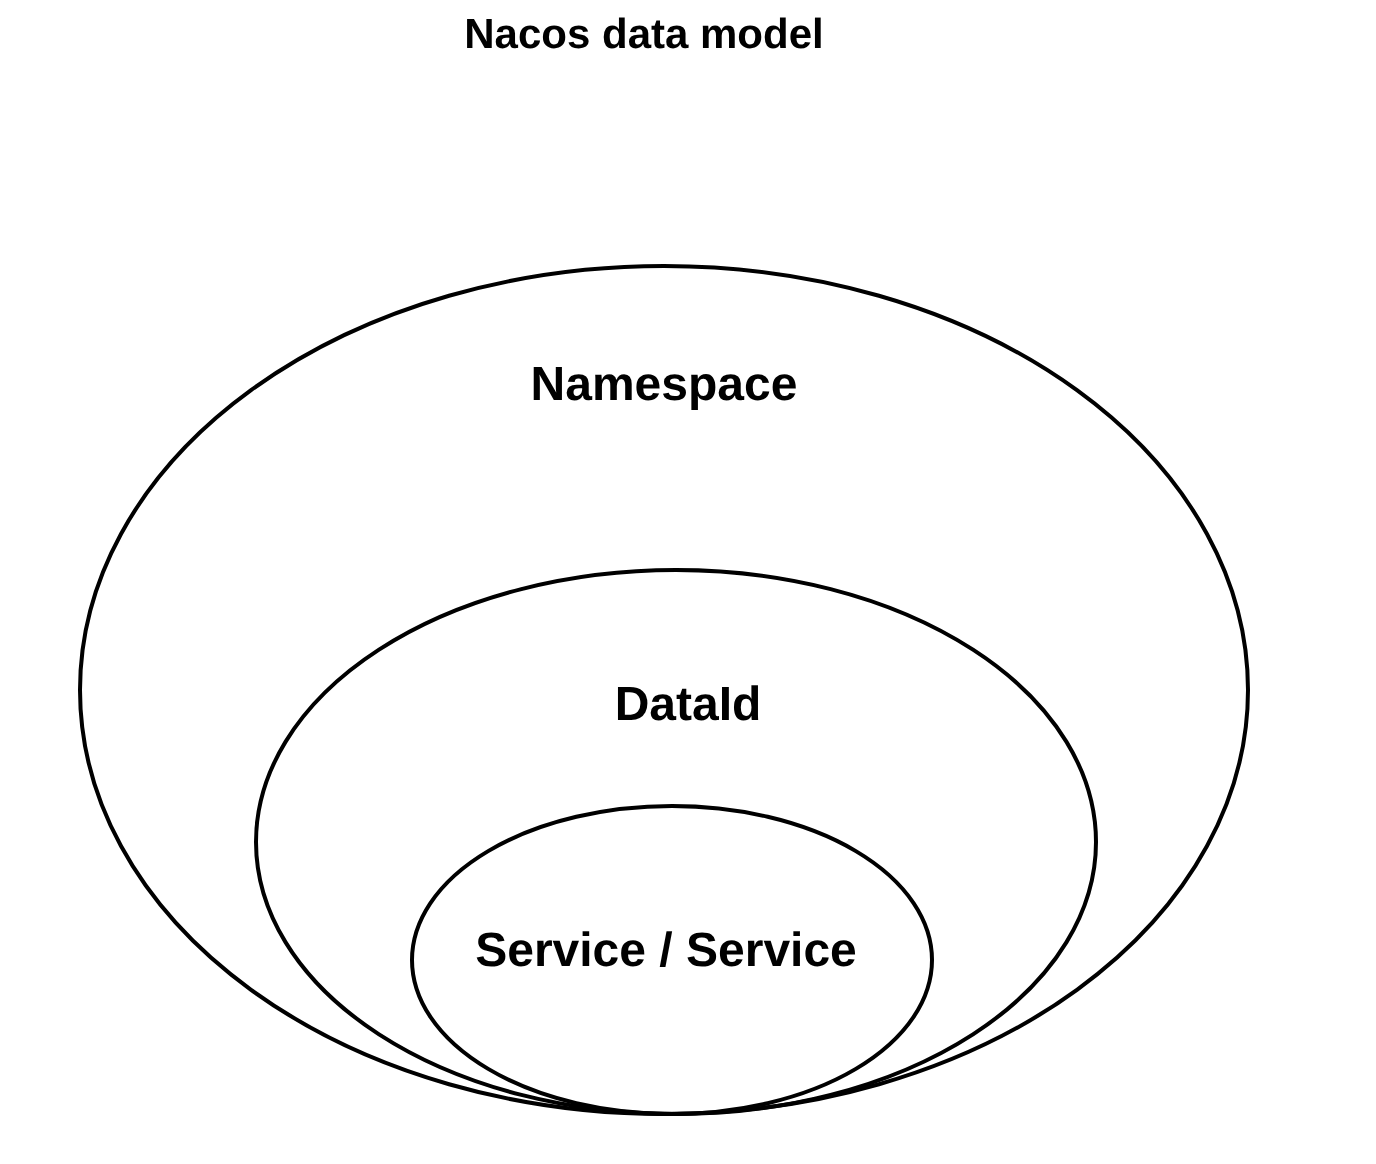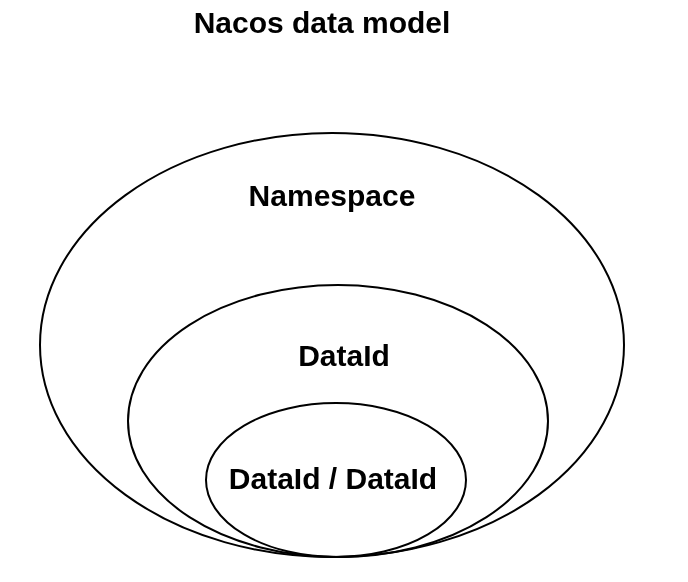--- a/index.html
+++ b/index.html
@@ -13,34 +13,34 @@
     position: relative;
     overflow: hidden;
     font-family: "Liberation Sans", sans-serif;
     color: #000000;
   }
   .title {
     position: absolute;
     top: 6px;
     left: 322px;
     transform: translateX(-50%);
-    font-size: 30px;
+    font-size: 21px;
     font-weight: bold;
     white-space: nowrap;
   }
   .diagram-svg {
     position: absolute;
     left: 0;
     top: 0;
   }
   .ellipse-label {
     position: absolute;
     transform: translateX(-50%);
     font-weight: bold;
-    font-size: 30px;
+    font-size: 24px;
     white-space: nowrap;
   }
   #label-namespace { left: 332px; top: 179px; }
   #label-group     { left: 344px; top: 339px; }
   #label-service   { left: 333px; top: 462px; }
 </style>
 </head>
 <body>
 
 <div class="title">Nacos data model</div>
@@ -48,13 +48,13 @@
 <svg class="diagram-svg" width="688" height="582" viewBox="0 0 688 582">
   <ellipse cx="332" cy="345" rx="292" ry="212" fill="none" stroke="#000000" stroke-width="2"></ellipse>
   <ellipse cx="338" cy="421" rx="210" ry="136" fill="none" stroke="#000000" stroke-width="2"></ellipse>
   <ellipse cx="336" cy="480" rx="130" ry="77" fill="none" stroke="#000000" stroke-width="2"></ellipse>
 </svg>
 
 <div class="ellipse-label" id="label-namespace">Namespace</div>
 
 <div class="ellipse-label" id="label-group">DataId</div>
 
-<div class="ellipse-label" id="label-service">DataId / DataId</div>
+<div class="ellipse-label" id="label-service">Service / Service</div>
 
 </body></html>

